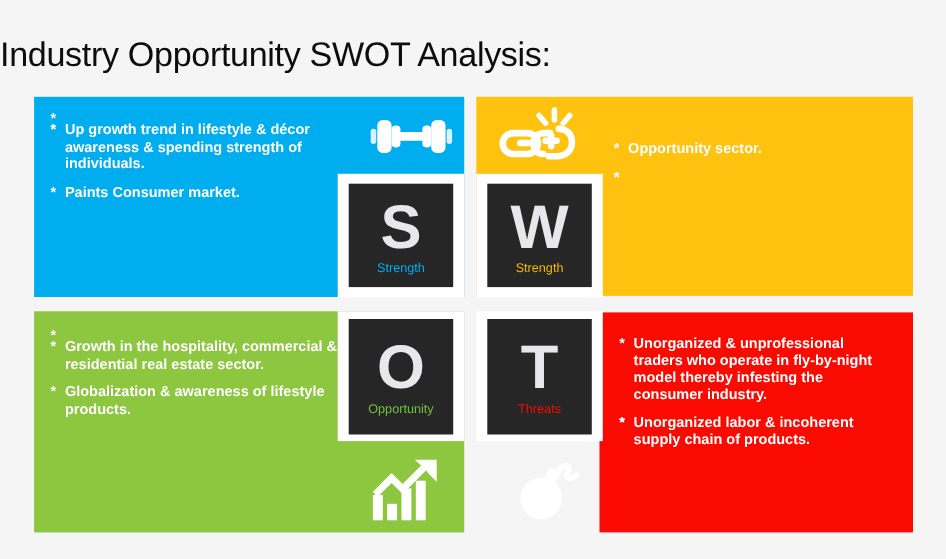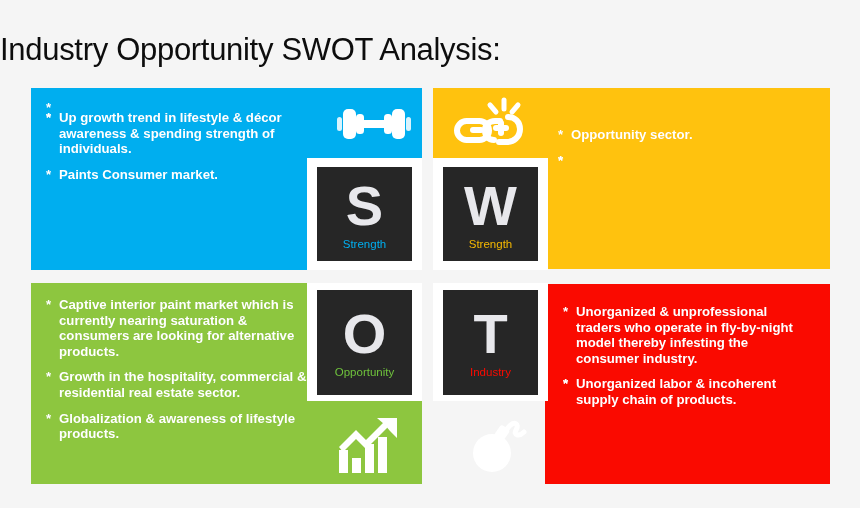--- a/index.html
+++ b/index.html
@@ -125,21 +125,21 @@
     <g fill="#ffffff">
       <rect x="18" y="31" width="14" height="6" rx="3"></rect>
       <rect x="41" y="29" width="16" height="6" rx="3"></rect>
       <rect x="46" y="24" width="6" height="16" rx="3"></rect>
     </g>
   </svg>
 </div>
 
 <div class="panel" id="panel-opportunities">
   <ul class="bullets">
-    <li><span class="star">*</span><span>Captive interior paint market which is currently nearing saturation &amp; consumers are looking for alternative products.</span></li>
+    <li><span class="star">*</span></li>
     <li><span class="star">*</span><span>Growth in the hospitality, commercial &amp; residential real estate sector.</span></li>
     <li><span class="star">*</span><span>Globalization &amp; awareness of lifestyle products.</span></li>
   </ul>
 </div>
 
 <div class="icon" id="icon-growth-chart">
   <svg viewBox="0 0 62 58" width="62" height="58">
     <g fill="#ffffff">
       <rect x="2" y="33" width="9" height="23"></rect>
       <rect x="15" y="41" width="9" height="15"></rect>
@@ -186,15 +186,15 @@
 <div class="tile-frame" id="tile-frame-o">
   <div class="tile" id="tile-o">
     <div class="letter">O</div>
     <div class="caption">Opportunity</div>
   </div>
 </div>
 
 <div class="tile-frame" id="tile-frame-t">
   <div class="tile" id="tile-t">
     <div class="letter">T</div>
-    <div class="caption">Industry</div>
+    <div class="caption">Threats</div>
   </div>
 </div>
 
 </body></html>

